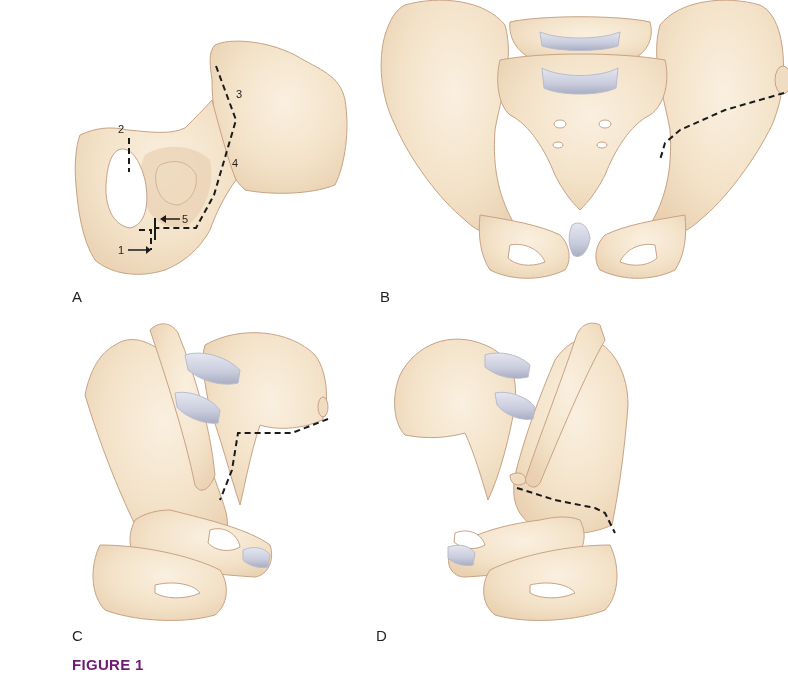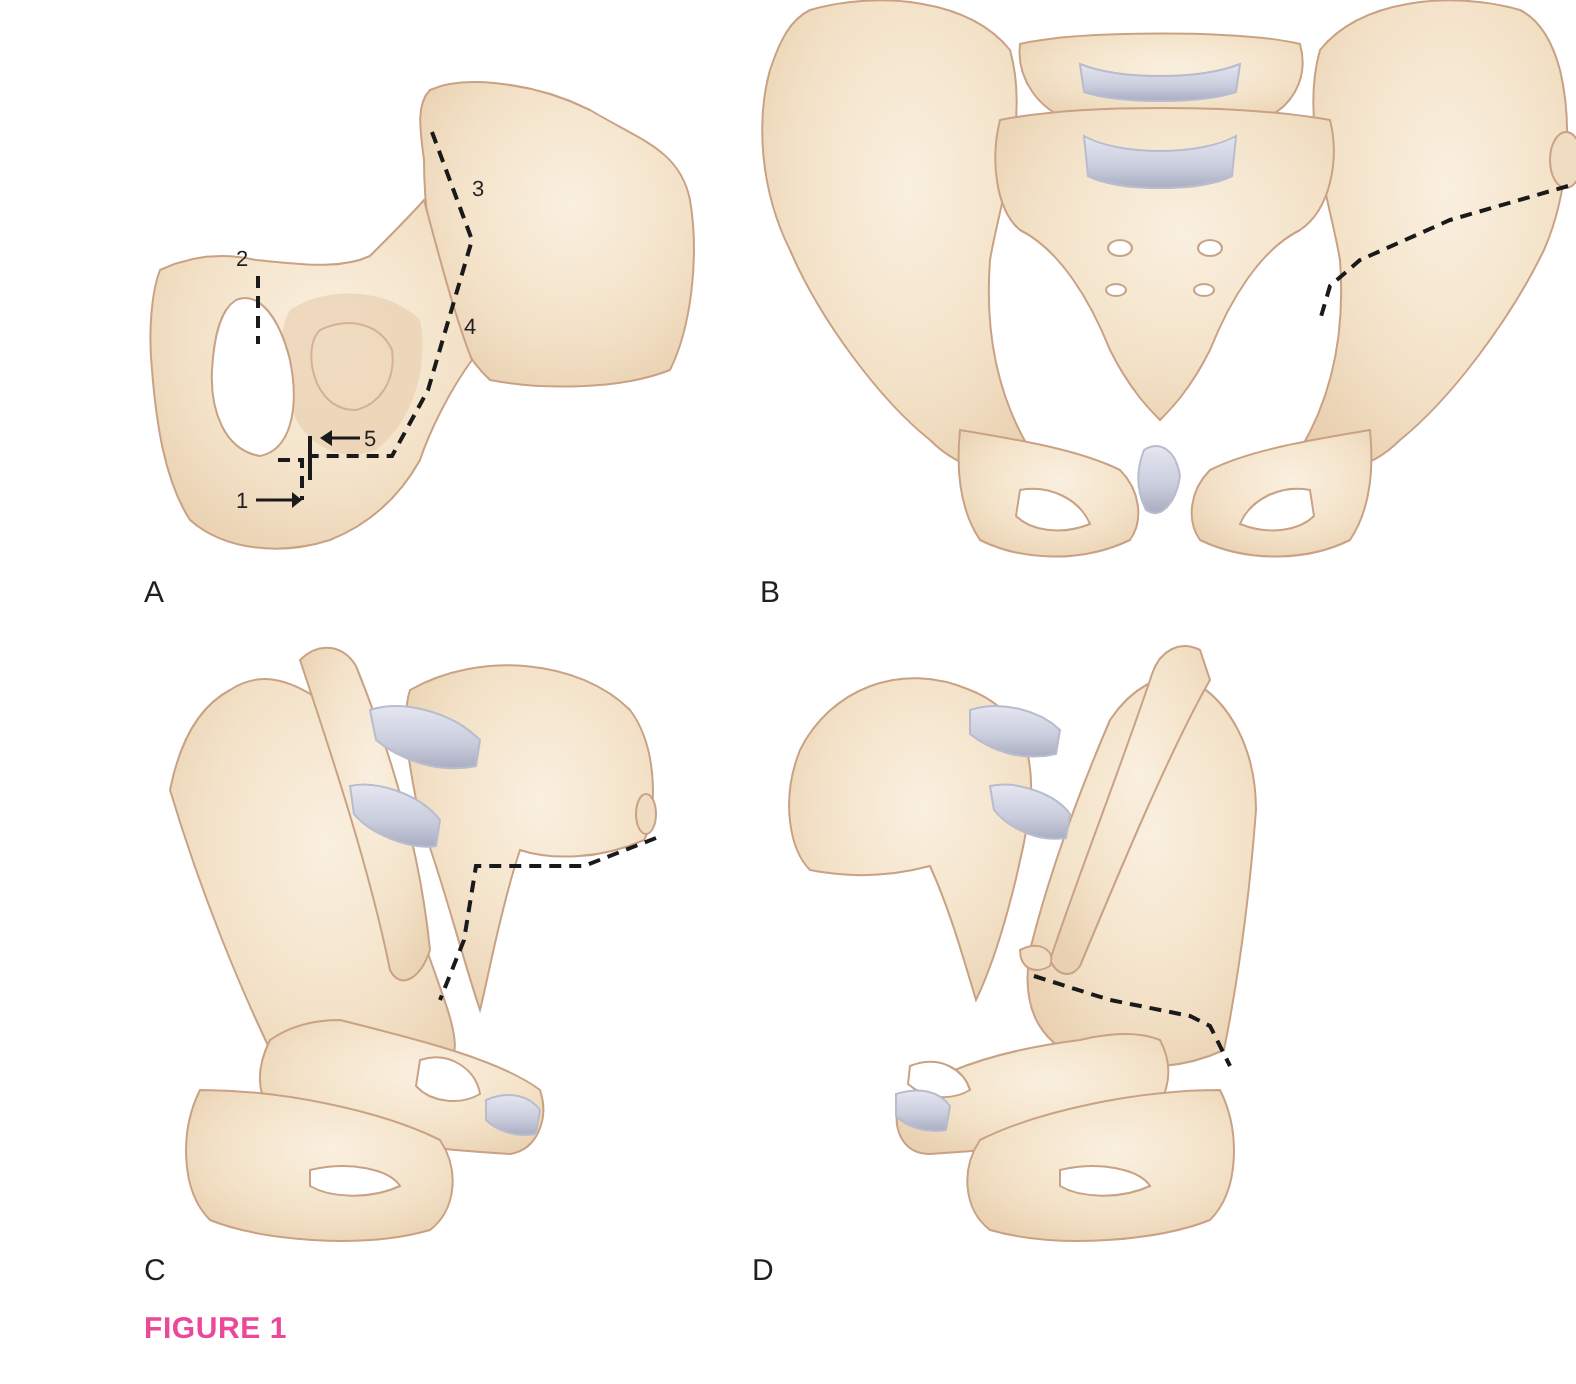--- a/index.html
+++ b/index.html
@@ -4,21 +4,21 @@
 <style>
   html, body { margin:0; padding:0; background:#ffffff; }
   body { width:788px; height:692px; position:relative; overflow:hidden;
          font-family:"Liberation Sans", sans-serif; }
   .panel { position:absolute; }
   .panel svg { position:absolute; left:0; top:0; overflow:visible; }
   .panel-label { position:absolute; font-family:"Liberation Sans", sans-serif;
                  font-size:15px; color:#231f20; }
   .num { font-family:"Liberation Sans", sans-serif; font-size:11px; fill:#231f20; }
   .fig-caption { position:absolute; left:72px; top:656px; font-family:"Liberation Sans", sans-serif;
-                 font-weight:bold; font-size:15px; color:#ec4899; letter-spacing:0.3px; }
+                 font-weight:bold; font-size:15px; color:#701a75; letter-spacing:0.3px; }
   .bone { fill:url(#boneGrad); stroke:#c9a285; stroke-width:1; }
   .bone2 { fill:#f0dcc0; stroke:#c9a285; stroke-width:1; }
   .shade { fill:#e6c9a8; opacity:0.55; }
   .hole { fill:#ffffff; stroke:#c9a285; stroke-width:1; }
   .disc { fill:url(#discGrad); stroke:#b9bccc; stroke-width:1; }
   .cut { fill:none; stroke:#1a1a1a; stroke-width:2; stroke-dasharray:6 4; }
   .arrow { fill:none; stroke:#1a1a1a; stroke-width:1.5; }
 </style>
 </head>
 <body>

